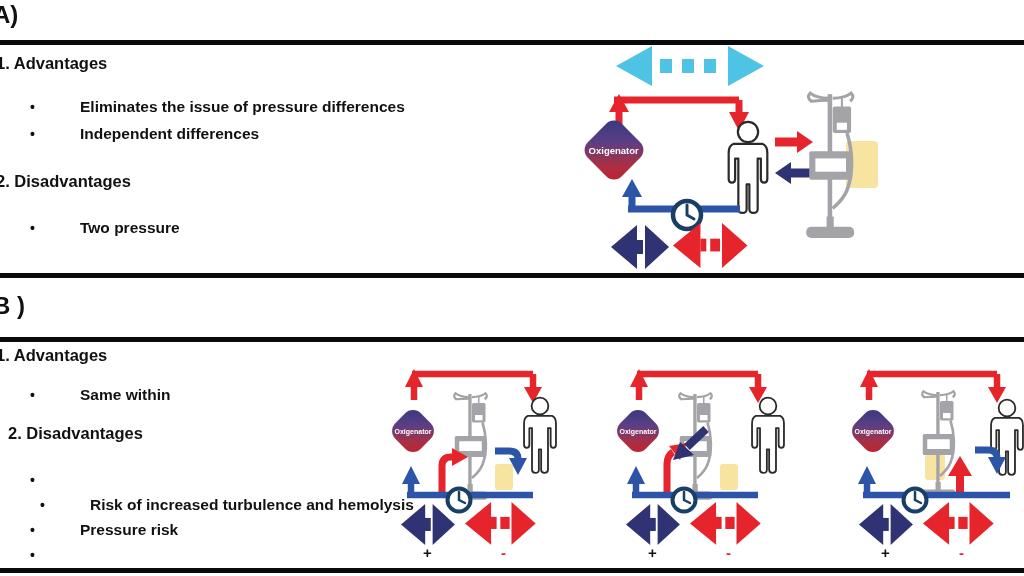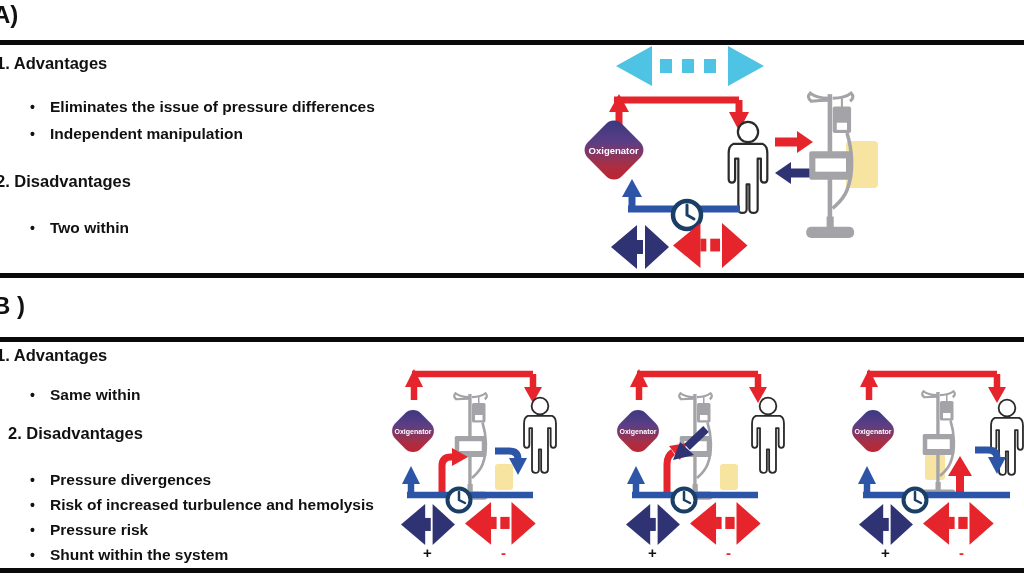--- a/index.html
+++ b/index.html
@@ -8,21 +8,21 @@
     background:#ffffff;
     font-family:"Liberation Sans","DejaVu Sans",sans-serif;
     color:#111;
   }
   
   .pbox{position:absolute;left:-10px;width:1044px;border-top:5px solid #0a0a0a;border-bottom:5px solid #0a0a0a;background:transparent;}
   #box-a{top:40px;height:228px;}
   #box-b{top:337px;height:226px;}
   .panel-label{position:absolute;font-size:24px;font-weight:bold;color:#111;}
   .heading{position:absolute;font-size:16.5px;font-weight:bold;color:#111;white-space:nowrap;}
-  .row{position:absolute;font-size:15.5px;font-weight:bold;color:#111;white-space:nowrap;display:flex;align-items:baseline;}
+  .row{position:absolute;font-size:15.5px;font-weight:bold;color:#111;white-space:nowrap;display:flex;align-items:baseline;gap:30px;}
   .blt{display:inline-block;width:20px;text-align:left;}
   .blt::before{content:"\2022";font-size:14px;}
   
   .dA{position:absolute;left:580px;top:40px;width:310px;height:232px;}
   .dB{position:absolute;top:358px;width:200px;height:212px;}
   #dB1{left:385px;} #dB2{left:610px;} #dB3{left:845px;width:179px;overflow:hidden;}
   .dA svg,.dB svg{position:absolute;left:0;top:0;}
   
   .oxy{position:absolute;border-radius:11px;transform:rotate(45deg);
        background:linear-gradient(135deg,#34387f 0%,#5a3e85 38%,#a92f44 72%,#c4202c 100%);
@@ -74,26 +74,26 @@
 <div class="panel-label" style="left:-7px;top:1px">A)</div>
 <div class="pbox" id="box-a"></div>
 
 <div class="heading" style="left:-4px;top:54px">1. Advantages</div>
 <div class="row" style="left:30px;top:98px">
     <span class="blt"></span>
     <span>Eliminates the issue of pressure differences</span>
   </div>
 <div class="row" style="left:30px;top:125px">
     <span class="blt"></span>
-    <span>Independent manipulation</span>
+    <span>Independent differences</span>
   </div>
 <div class="heading" style="left:-4px;top:172px">2. Disadvantages</div>
 <div class="row" style="left:30px;top:219px">
     <span class="blt"></span>
-    <span>Two within</span>
+    <span>Two pressure</span>
   </div>
 
 <div class="dA">
   <svg width="310" height="232" viewBox="0 0 310 232">
 
     <g fill="#4ec3e4">
       <polygon points="36,26 72,6 72,46"></polygon>
       <polygon points="184,26 148,6 148,46"></polygon>
       <line x1="80" y1="26" x2="146" y2="26" stroke="#4ec3e4" stroke-width="14" stroke-dasharray="12 10"></line>
     </g>
@@ -152,33 +152,31 @@
 <div class="pbox" id="box-b"></div>
 
 <div class="heading" style="left:-4px;top:346px">1. Advantages</div>
 <div class="row" style="left:30px;top:386px">
     <span class="blt"></span>
     <span>Same within</span>
   </div>
 <div class="heading" style="left:8px;top:424px">2. Disadvantages</div>
 <div class="row" style="left:30px;top:471px">
     <span class="blt"></span>
-    <span>Pressure divergences</span>
-  </div>
-<div class="row" style="left:30px;top:496px">
+  </div>
+<div class="row" style="left:40px;top:496px">
     <span class="blt"></span>
     <span>Risk of increased turbulence and hemolysis</span>
   </div>
 <div class="row" style="left:30px;top:521px">
     <span class="blt"></span>
     <span>Pressure risk</span>
   </div>
 <div class="row" style="left:30px;top:546px">
     <span class="blt"></span>
-    <span>Shunt within the system</span>
   </div>
 
 <div class="dB" id="dB1">
   <svg width="200" height="212" viewBox="0 0 200 212">
     <g>
       <path d="M27,16 H148" stroke="#e5242b" stroke-width="6.5" fill="none"></path>
       <path d="M148,16 V32" stroke="#e5242b" stroke-width="6.5" fill="none"></path>
       <polygon points="148,45 139,29 157,29" fill="#e5242b"></polygon>
       <path d="M29,42 V26" stroke="#e5242b" stroke-width="6.5" fill="none"></path>
       <polygon points="29,11 20,29 38,29" fill="#e5242b"></polygon>

